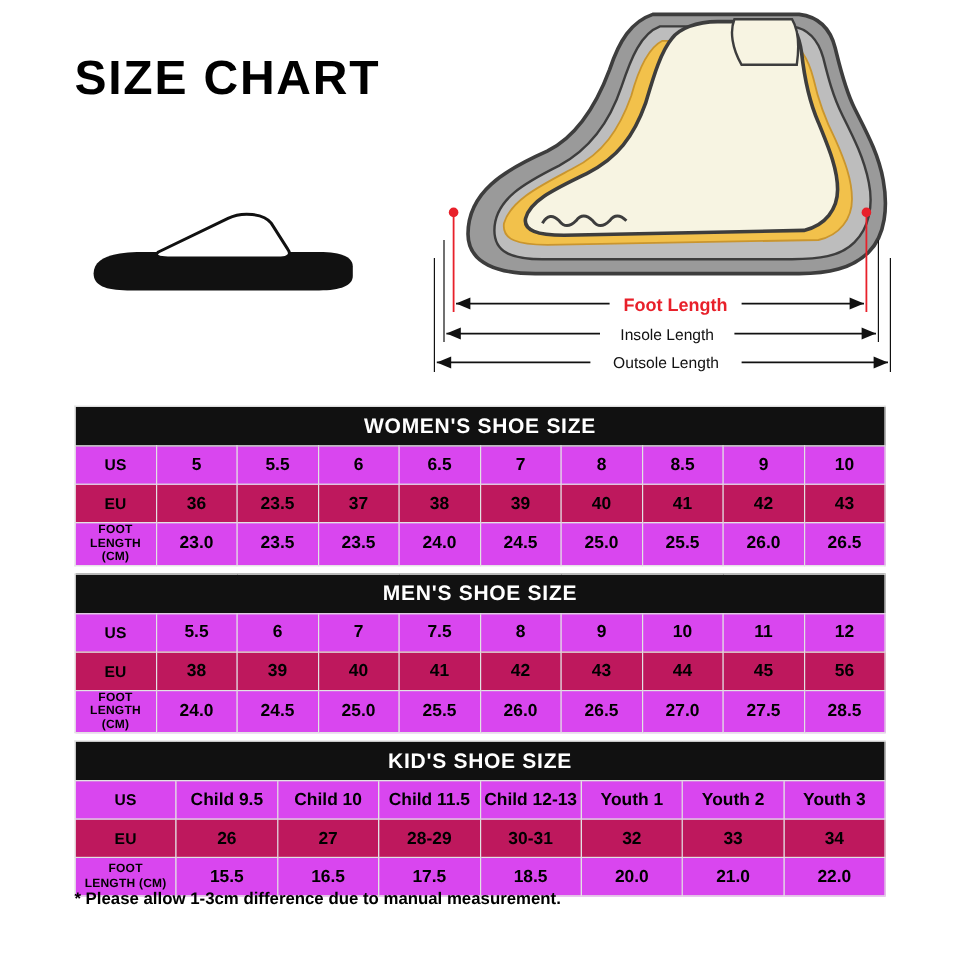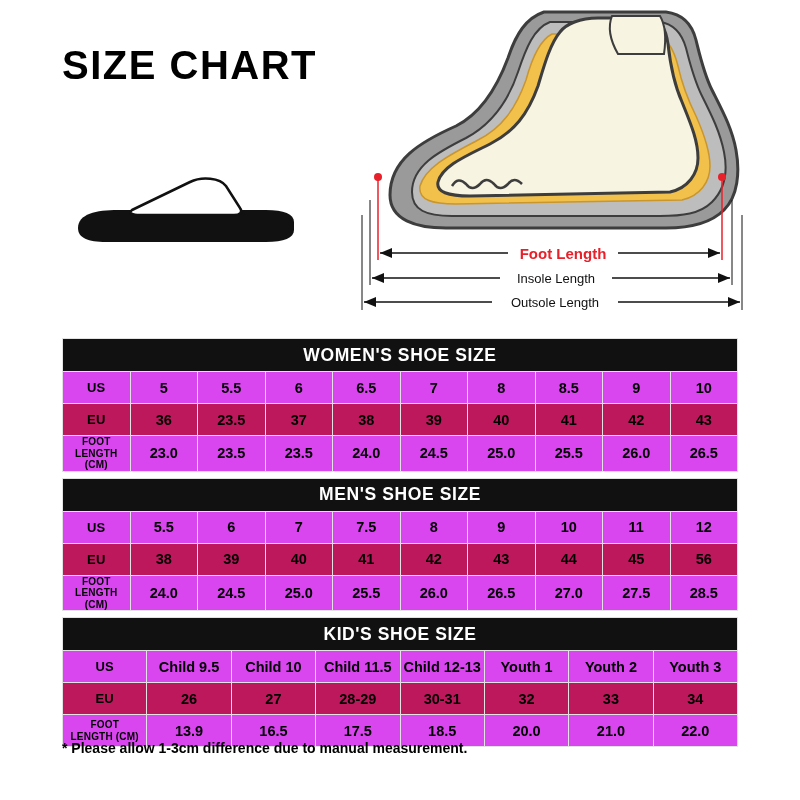--- a/index.html
+++ b/index.html
@@ -287,21 +287,21 @@
         <td>26</td>
         <td>27</td>
         <td>28-29</td>
         <td>30-31</td>
         <td>32</td>
         <td>33</td>
         <td>34</td>
       </tr>
       <tr class="row-white">
         <td class="rowlabel small">FOOT<br>LENGTH (CM)</td>
-        <td>13.9</td>
+        <td>15.5</td>
         <td>16.5</td>
         <td>17.5</td>
         <td>18.5</td>
         <td>20.0</td>
         <td>21.0</td>
         <td>22.0</td>
       </tr>
     </tbody>
   </table>
 </div>

